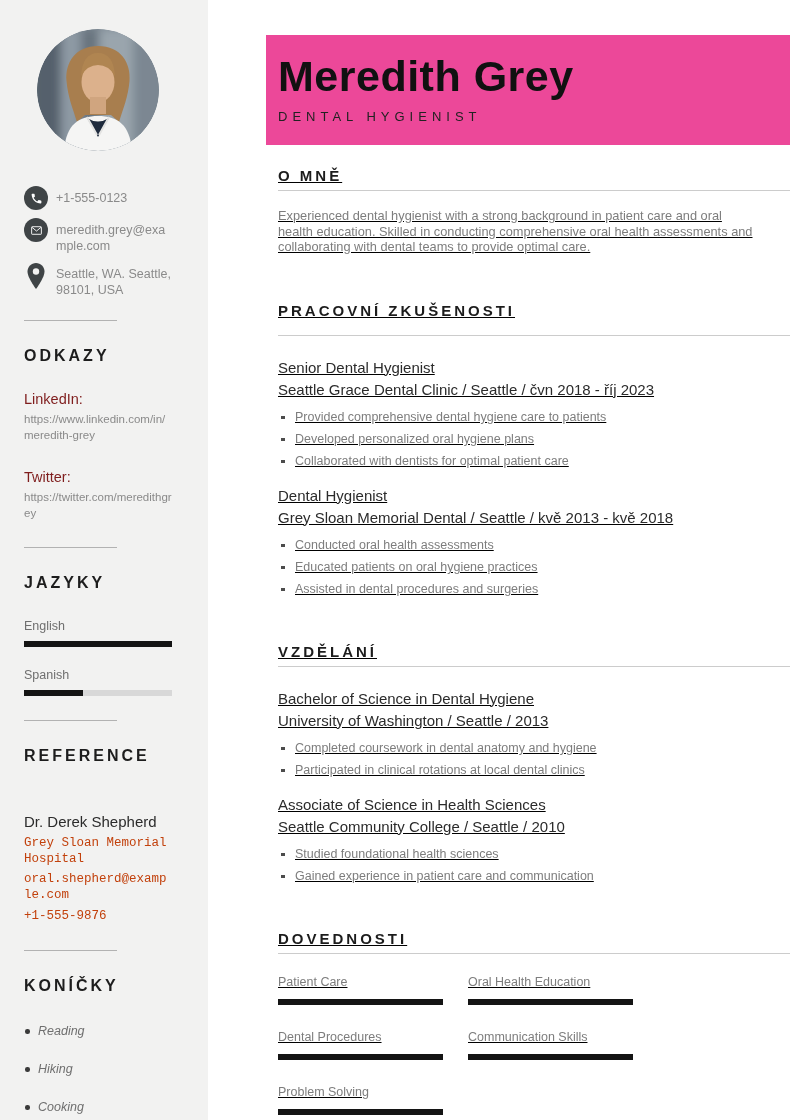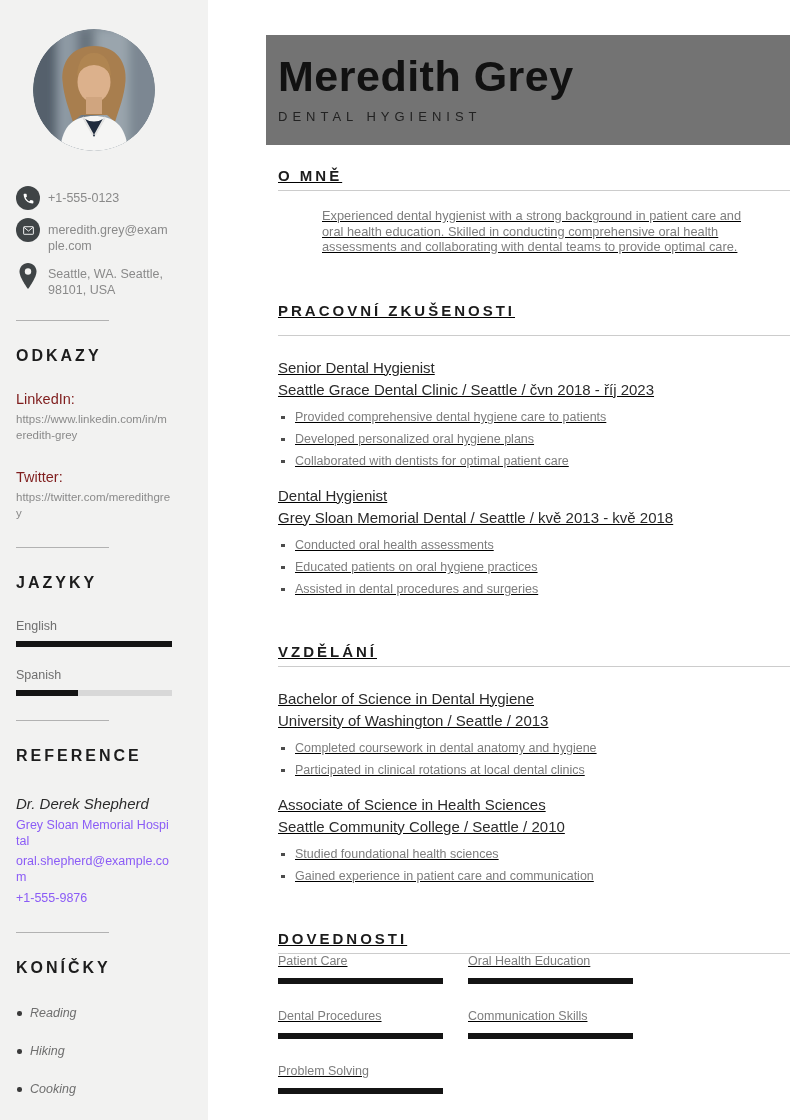--- a/index.html
+++ b/index.html
@@ -6,63 +6,63 @@
   body{
     width:794px;height:1120px;position:relative;overflow:hidden;
     background:#ffffff;
     font-family:"Liberation Sans","DejaVu Sans",sans-serif;
     -webkit-font-smoothing:antialiased;
   }
   
   .sidebar{
     position:absolute;left:0;top:0;bottom:0;width:208px;
     background:#f2f2f1;box-sizing:border-box;
-    padding:29px 36px 0 16px;
+    padding:29px 36px 0 24px;
   }
   .photo-wrap{width:122px;height:122px;border-radius:50%;overflow:hidden;margin:0 auto;}
   .contact{margin-top:35px;}
   .contact-row{display:flex;gap:8px;margin-bottom:8px;align-items:flex-start;}
   .cicon{flex:none;width:24px;height:24px;border-radius:50%;background:#3f4446;
     display:flex;align-items:center;justify-content:center;}
   .cicon.pin{background:transparent;border-radius:0;height:28px;}
   .ctext{font-size:12.5px;line-height:16px;color:#8a8a8a;padding-top:4px;word-break:break-all;max-width:152px;}
   .sdivider{border:none;border-top:1px solid #b2b2b2;width:93px;margin:22px 0 0 0;}
   .sheading{font-size:16px;font-weight:bold;letter-spacing:3px;color:#1d1d1d;margin-top:26px;}
   .link-label{font-size:14.5px;color:#7f1d1d;margin-top:26px;}
   .link-url{font-size:11.5px;line-height:15.5px;color:#8a8a8a;margin-top:5px;word-break:break-all;}
   .lang{margin-top:27px;}
   .lang + .lang{margin-top:21px;}
   .lang-name{font-size:12.5px;color:#6f6f6f;}
   .bar-track{margin-top:8px;height:6px;background:#d8d8d8;width:100%;}
   .bar-fill{height:6px;background:#141414;}
-  .ref-name{font-size:15px;color:#2b2b2b;margin-top:30px;font-style:italic;}
-  .ref-line{font-size:12.5px;line-height:16px;color:#8b5cf6;margin-top:5px;word-break:break-all;max-width:172px;}
+  .ref-name{font-size:15px;color:#2b2b2b;margin-top:48px;}
+  .ref-line{font-size:12.5px;line-height:16px;color:#c2410c;margin-top:5px;word-break:break-all;max-width:172px;font-family:Liberation Mono, monospace;}
   .hobbies{list-style:none;margin:28px 0 0 0;padding:0;}
   .hobbies li{position:relative;padding-left:14px;font-size:12.5px;color:#6f6f6f;margin-bottom:21px;line-height:17px;font-style:italic;}
   .hobbies li::before{content:"";position:absolute;left:1px;top:6px;width:4.5px;height:4.5px;border-radius:50%;background:#3a3a3a;}
   
   .main{position:absolute;left:258px;right:0;top:0;bottom:0;background:#ffffff;}
-  .band{margin:35px 4px 0 8px;height:110px;background:#737373;box-sizing:border-box;padding:17px 0 0 12px;}
+  .band{margin:35px 4px 0 8px;height:110px;background:#ec4899;box-sizing:border-box;padding:17px 0 0 12px;}
   .name{font-size:43px;font-weight:bold;color:#111111;letter-spacing:0.5px;line-height:48px;}
   .job-title-top{margin-top:9px;font-size:13px;letter-spacing:5px;color:#222222;}
   .content{padding:0 34px 0 20px;text-decoration:underline;}
   .mheading{font-size:15px;font-weight:bold;letter-spacing:3px;color:#1c1c1c;}
   .rule{border:none;border-top:1px solid #cccccc;margin:6px -30px 0 0;}
-  .about-p{margin-top:17px;font-size:12.8px;line-height:15.5px;color:#7d7d7d;max-width:488px;margin-left:44px;}
+  .about-p{margin-top:17px;font-size:12.8px;line-height:15.5px;color:#7d7d7d;max-width:488px;}
   .mt-about{margin-top:22px;}
   .mt-exp{margin-top:47px;}
   .mt-edu{margin-top:42px;}
   .mt-skl{margin-top:42px;}
   .entry{margin-top:21px;}
   .entry + .entry{margin-top:12px;}
   .e-title,.e-sub{font-size:15px;line-height:22px;color:#2b2b2b;}
   .ebullets{list-style:none;margin:6px 0 0 0;padding:0;}
   .ebullets li{position:relative;padding:3.5px 0 3.5px 17px;font-size:12.5px;line-height:15px;color:#7d7d7d;}
   .ebullets li::before{content:"";position:absolute;left:3px;top:9px;width:3.5px;height:3.5px;background:#4c4c4c;}
-  .skills-grid{display:grid;grid-template-columns:165px 165px;column-gap:60px;row-gap:14px;gap:25px;}
+  .skills-grid{margin-top:21px;display:grid;grid-template-columns:165px 165px;column-gap:60px;row-gap:14px;gap:25px;}
   .skill-label{font-size:12.5px;color:#7d7d7d;line-height:15px;}
   .skill-track{margin-top:9px;height:6px;background:#e2e2e2;width:100%;}
   .skill-fill{height:6px;background:#141414;}
 </style>
 </head>
 <body>
 
 <aside class="sidebar">
 
   <div class="photo-wrap">

